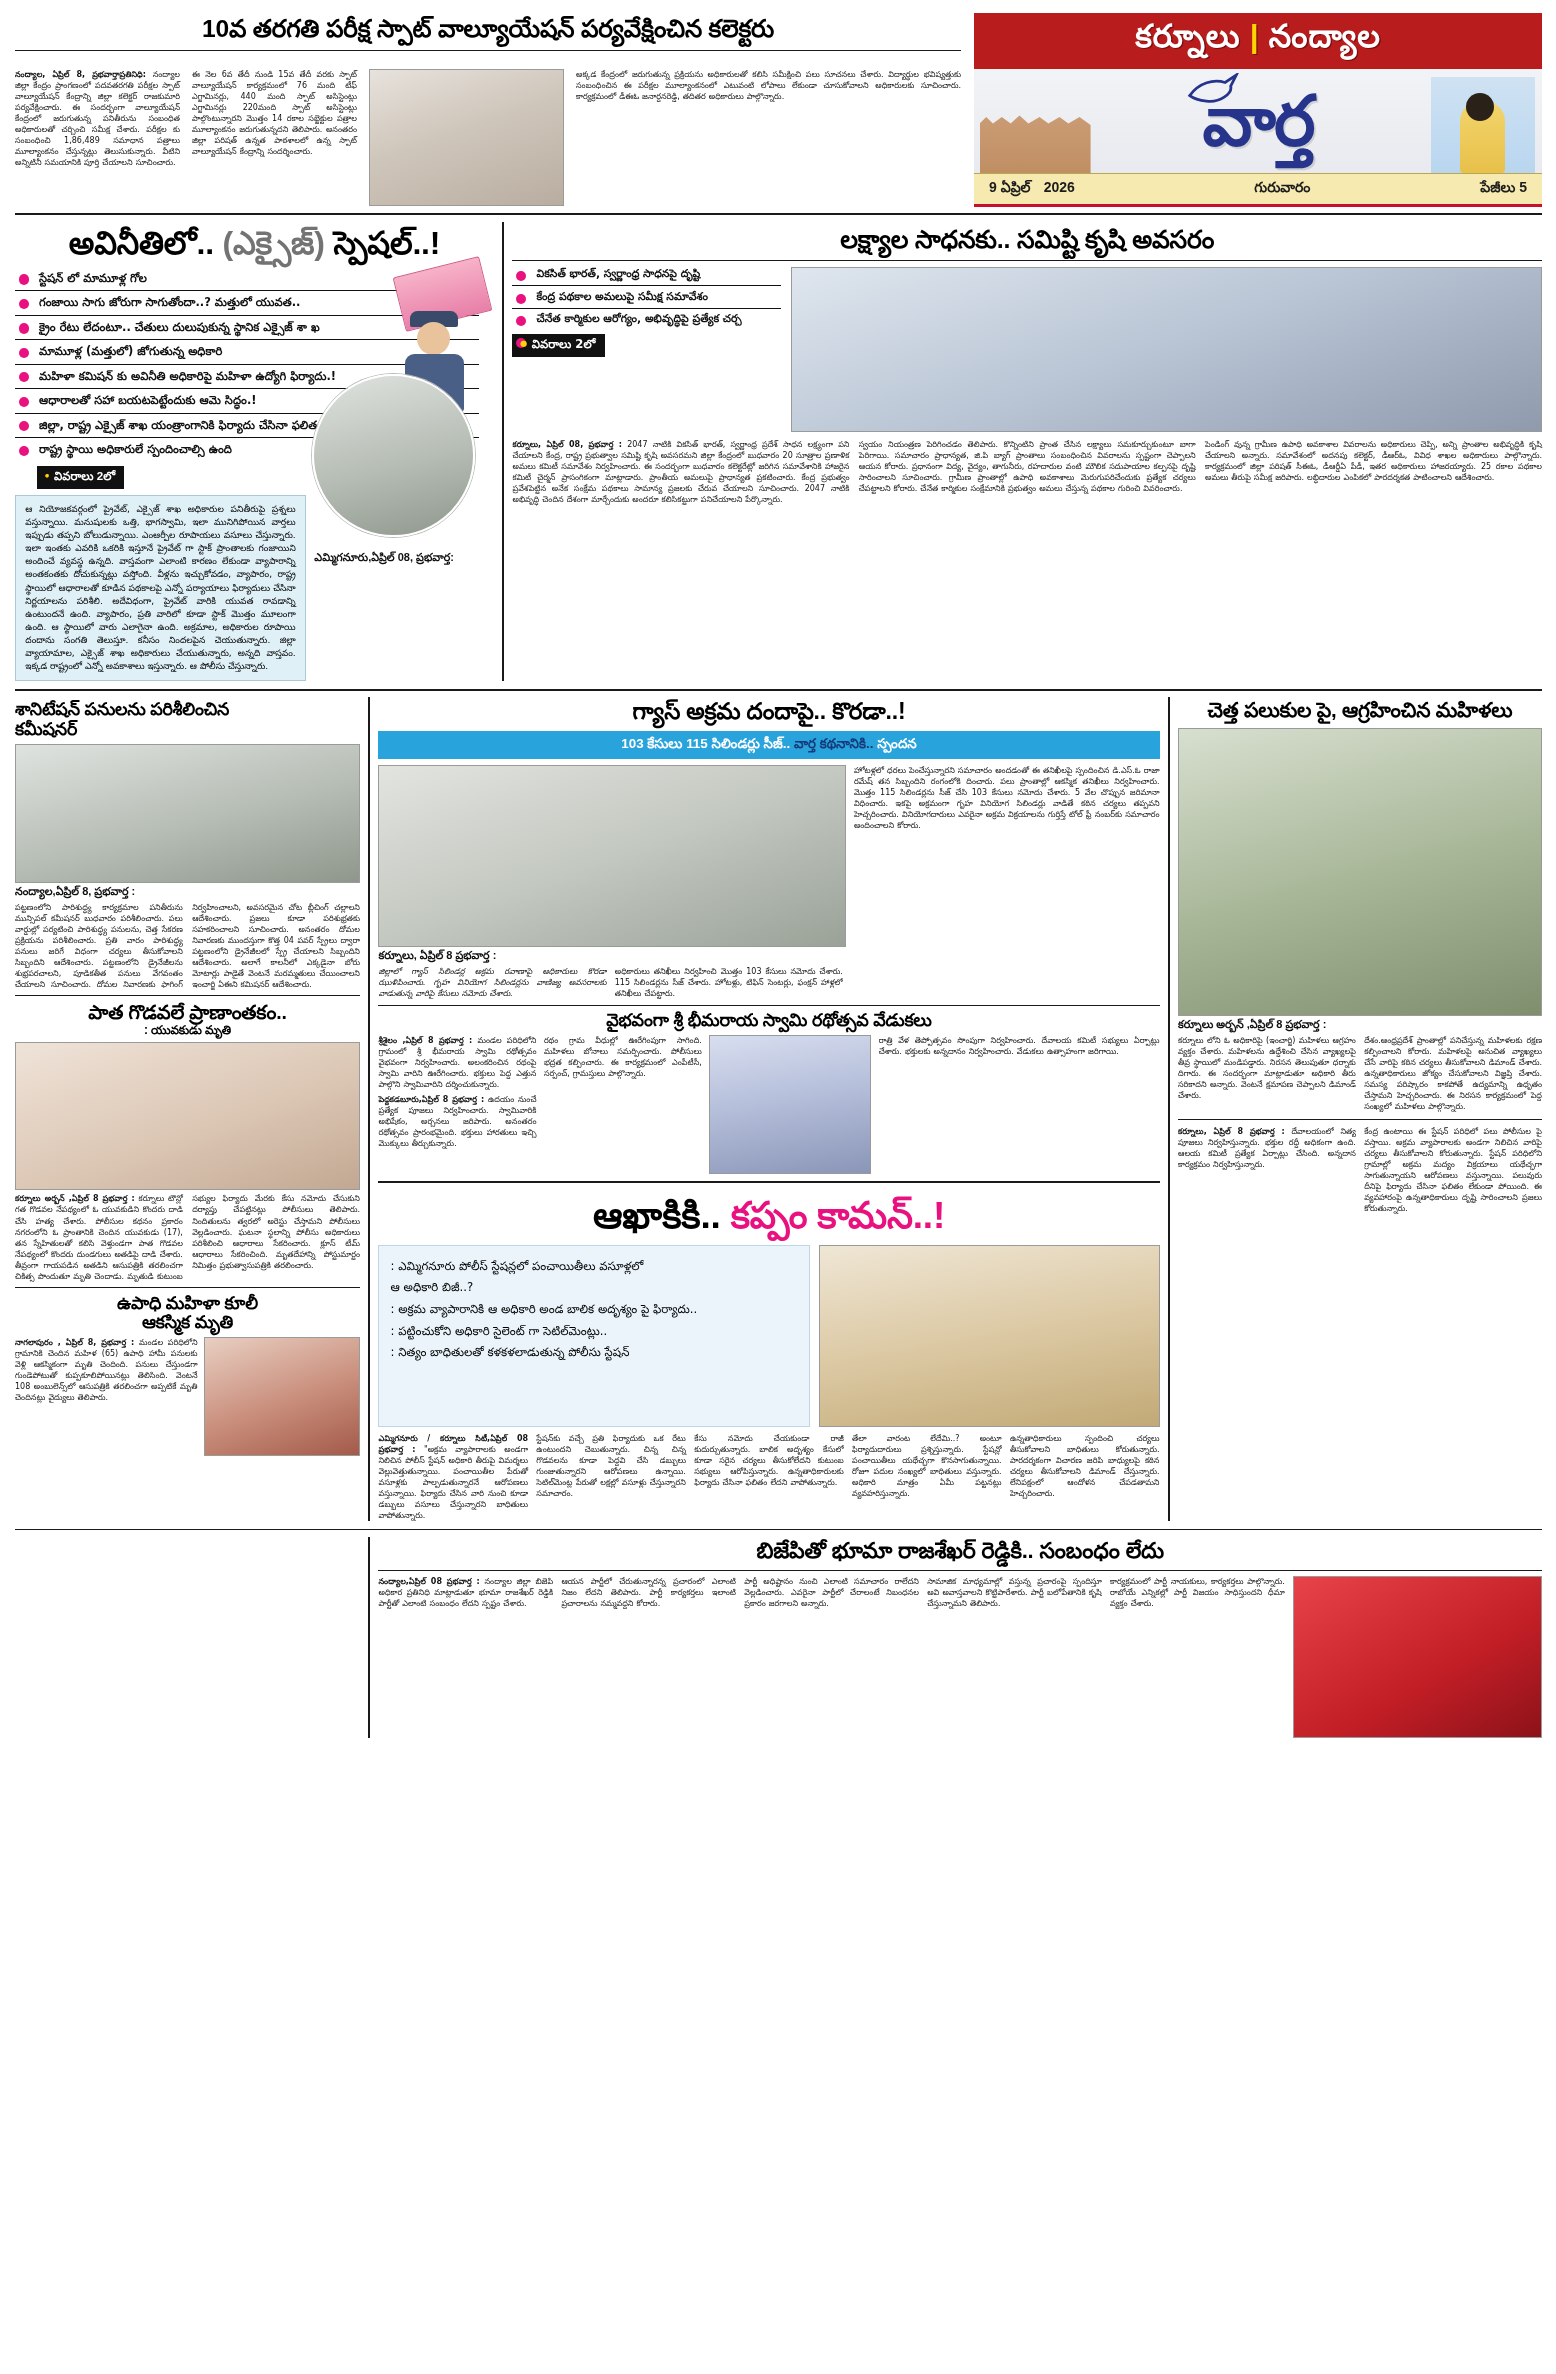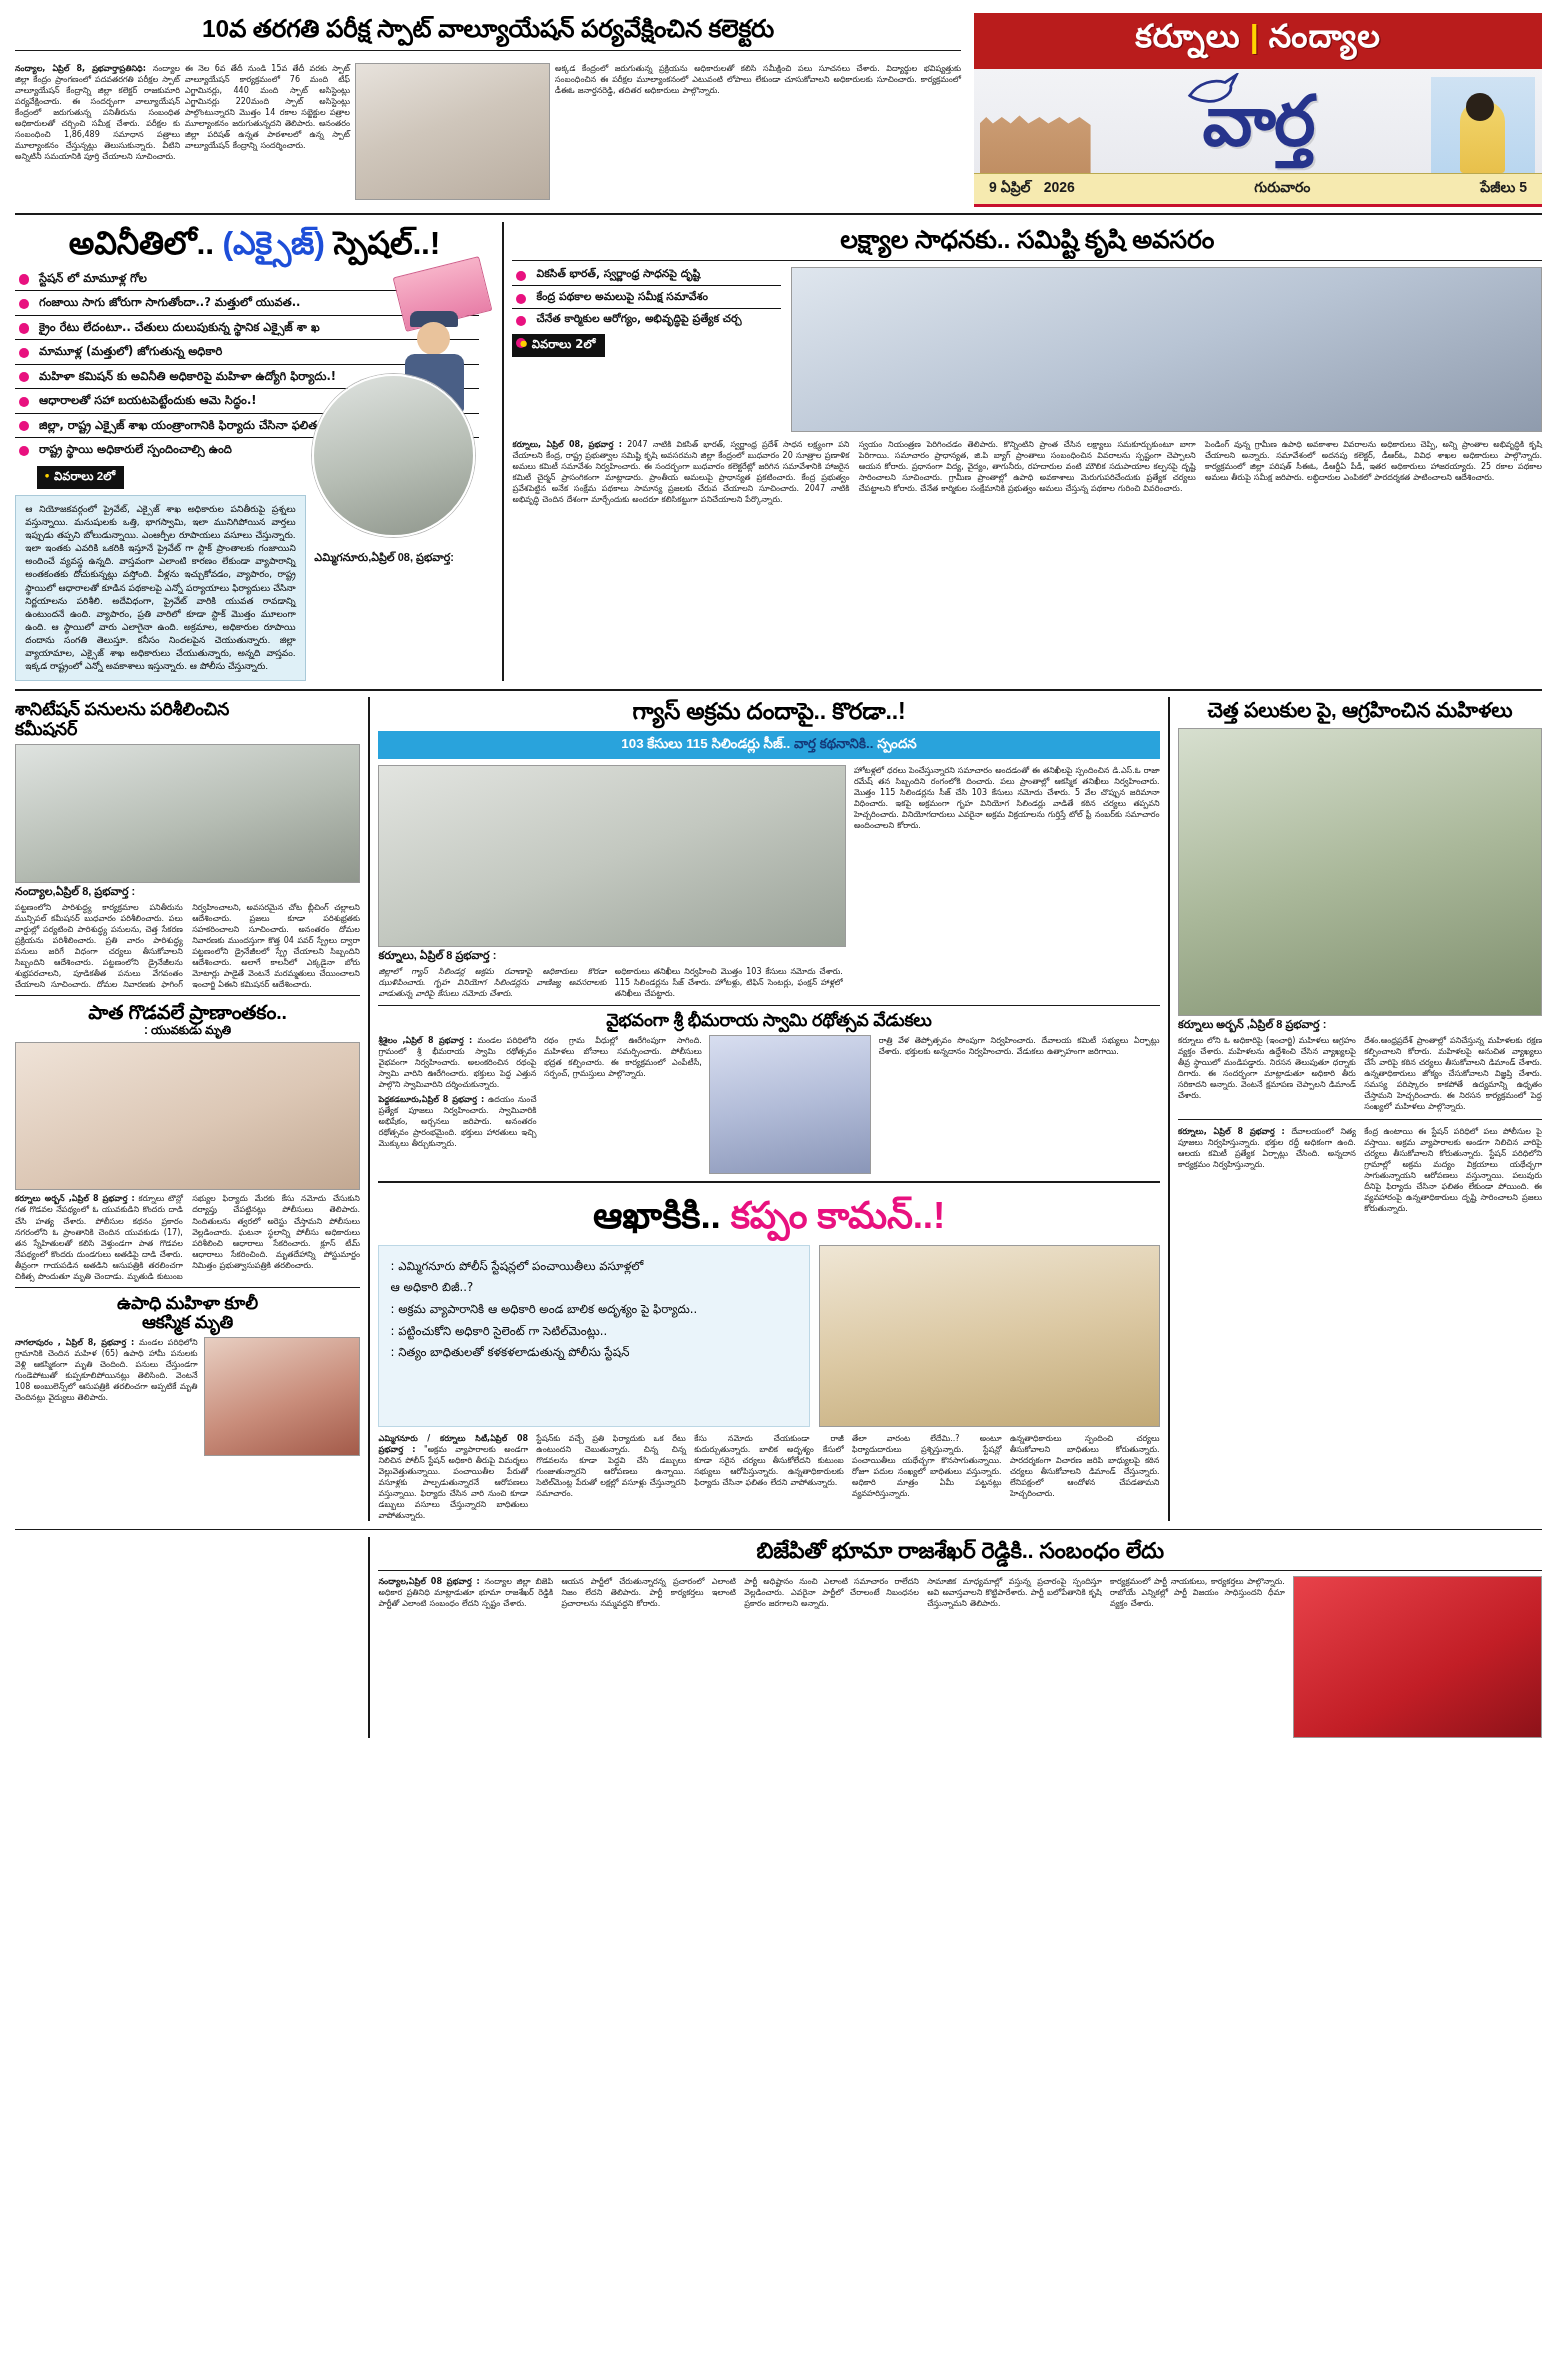--- a/index.html
+++ b/index.html
@@ -118,21 +118,21 @@
   }
   .datebar .d-date span { margin-right: 9.3px; }
 
   
   .sec { margin-top: 6.5px; }
   .sec-2col { display: flex; gap: 0; }
   .vdiv { width: 1.9px; background: #1a1a1a; margin: 0 8.3px; flex: 0 0 1.9px; }
 
   
   .excise-hl { font-size: 32px; text-align: center; padding: 3.7px 0 9.3px 0; }
-  .excise-hl .red { color: #1d4ed8; margin-top: 44px; }
+  .excise-hl .red { color: #737373; margin-top: 44px; }
 
   .bullets { list-style: none; }
   .bullets li {
     position: relative;
     padding: 0 0 2.8px 24px;
     margin-bottom: 3.7px;
     font-size: 11.5px;
     font-weight: bold;
     color: #111;
     border-bottom: 1.5px solid #111;
@@ -216,21 +216,21 @@
 <body>
 
 <div class="page">
 
   <div class="topwrap">
 
     <div class="top-left">
       <div class="hl lead-headline">10వ తరగతి పరీక్ష స్పాట్ వాల్యూయేషన్ పర్యవేక్షించిన కలెక్టరు</div>
       <div class="rule rule-1"></div>
 
-      <div style="display:flex; gap:5px; margin-top:12px;">
+      <div style="display:flex; gap:12px; margin-top:18px;">
         <div style="flex:0 0 165px;">
           <div class="body-text sm" style="text-align:justify;">
             <span class="byline">నంద్యాల, ఏప్రిల్ 8, ప్రభవార్తాప్రతినిధి:</span>
             <span>నంద్యాల జిల్లా కేంద్రం ప్రాంగణంలో పదవతరగతి పరీక్షల స్పాట్ వాల్యూయేషన్ కేంద్రాన్ని జిల్లా కలెక్టర్ రాజకుమారి పర్యవేక్షించారు. ఈ సందర్భంగా వాల్యూయేషన్ కేంద్రంలో జరుగుతున్న పనితీరును సంబంధిత అధికారులతో చర్చించి సమీక్ష చేశారు. పరీక్షల కు సంబంధించి 1,86,489 సమాధాన పత్రాలు మూల్యాంకనం చేస్తున్నట్లు తెలుసుకున్నారు. వీటిని అన్నిటినీ సమయానికి పూర్తి చేయాలని సూచించారు.</span>
           </div>
         </div>
         <div style="flex:0 0 165px;">
           <div class="body-text sm">ఈ నెల 6వ తేదీ నుండి 15వ తేదీ వరకు స్పాట్ వాల్యూయేషన్ కార్యక్రమంలో 76 మంది టీఫ్ ఎగ్జామినర్లు, 440 మంది స్పాట్ అసిస్టెంట్లు ఎగ్జామినర్లు 220మంది స్పాట్ అసిస్టెంట్లు పాల్గొంటున్నారని మొత్తం 14 రకాల సబ్జెక్టుల పత్రాల మూల్యాంకనం జరుగుతున్నదని తెలిపారు. అనంతరం జిల్లా పరిషత్ ఉన్నత పాఠశాలలో ఉన్న స్పాట్ వాల్యూయేషన్ కేంద్రాన్ని సందర్శించారు.</div>
         </div>
         <div class="photo ph-people" style="flex:0 0 195px; height:137px;"></div>

